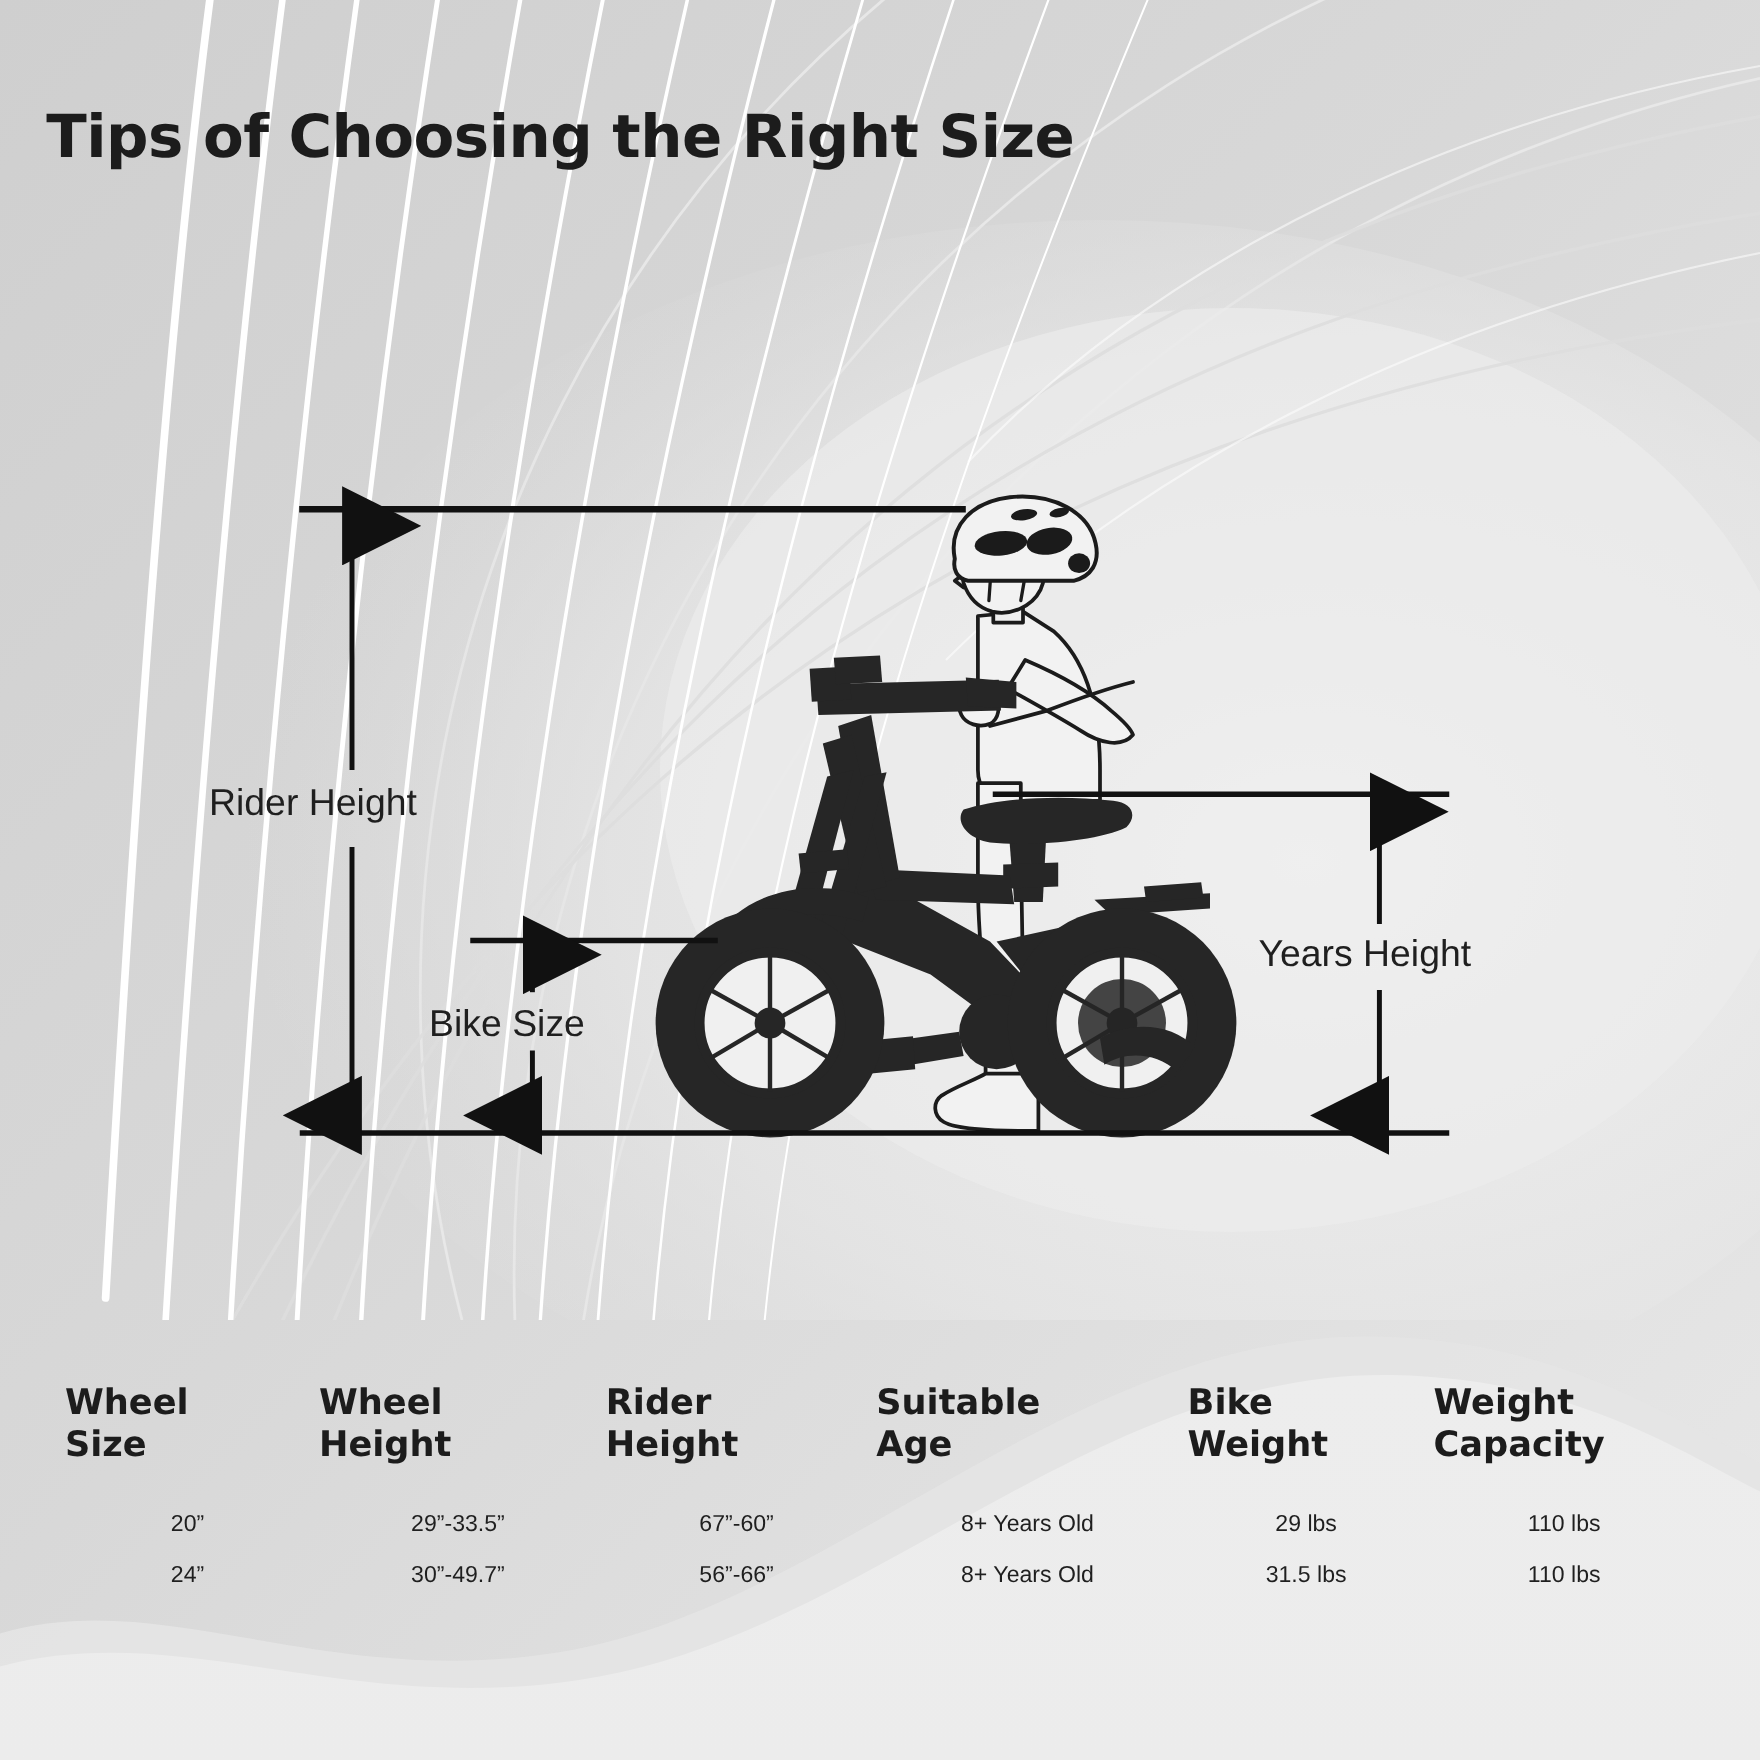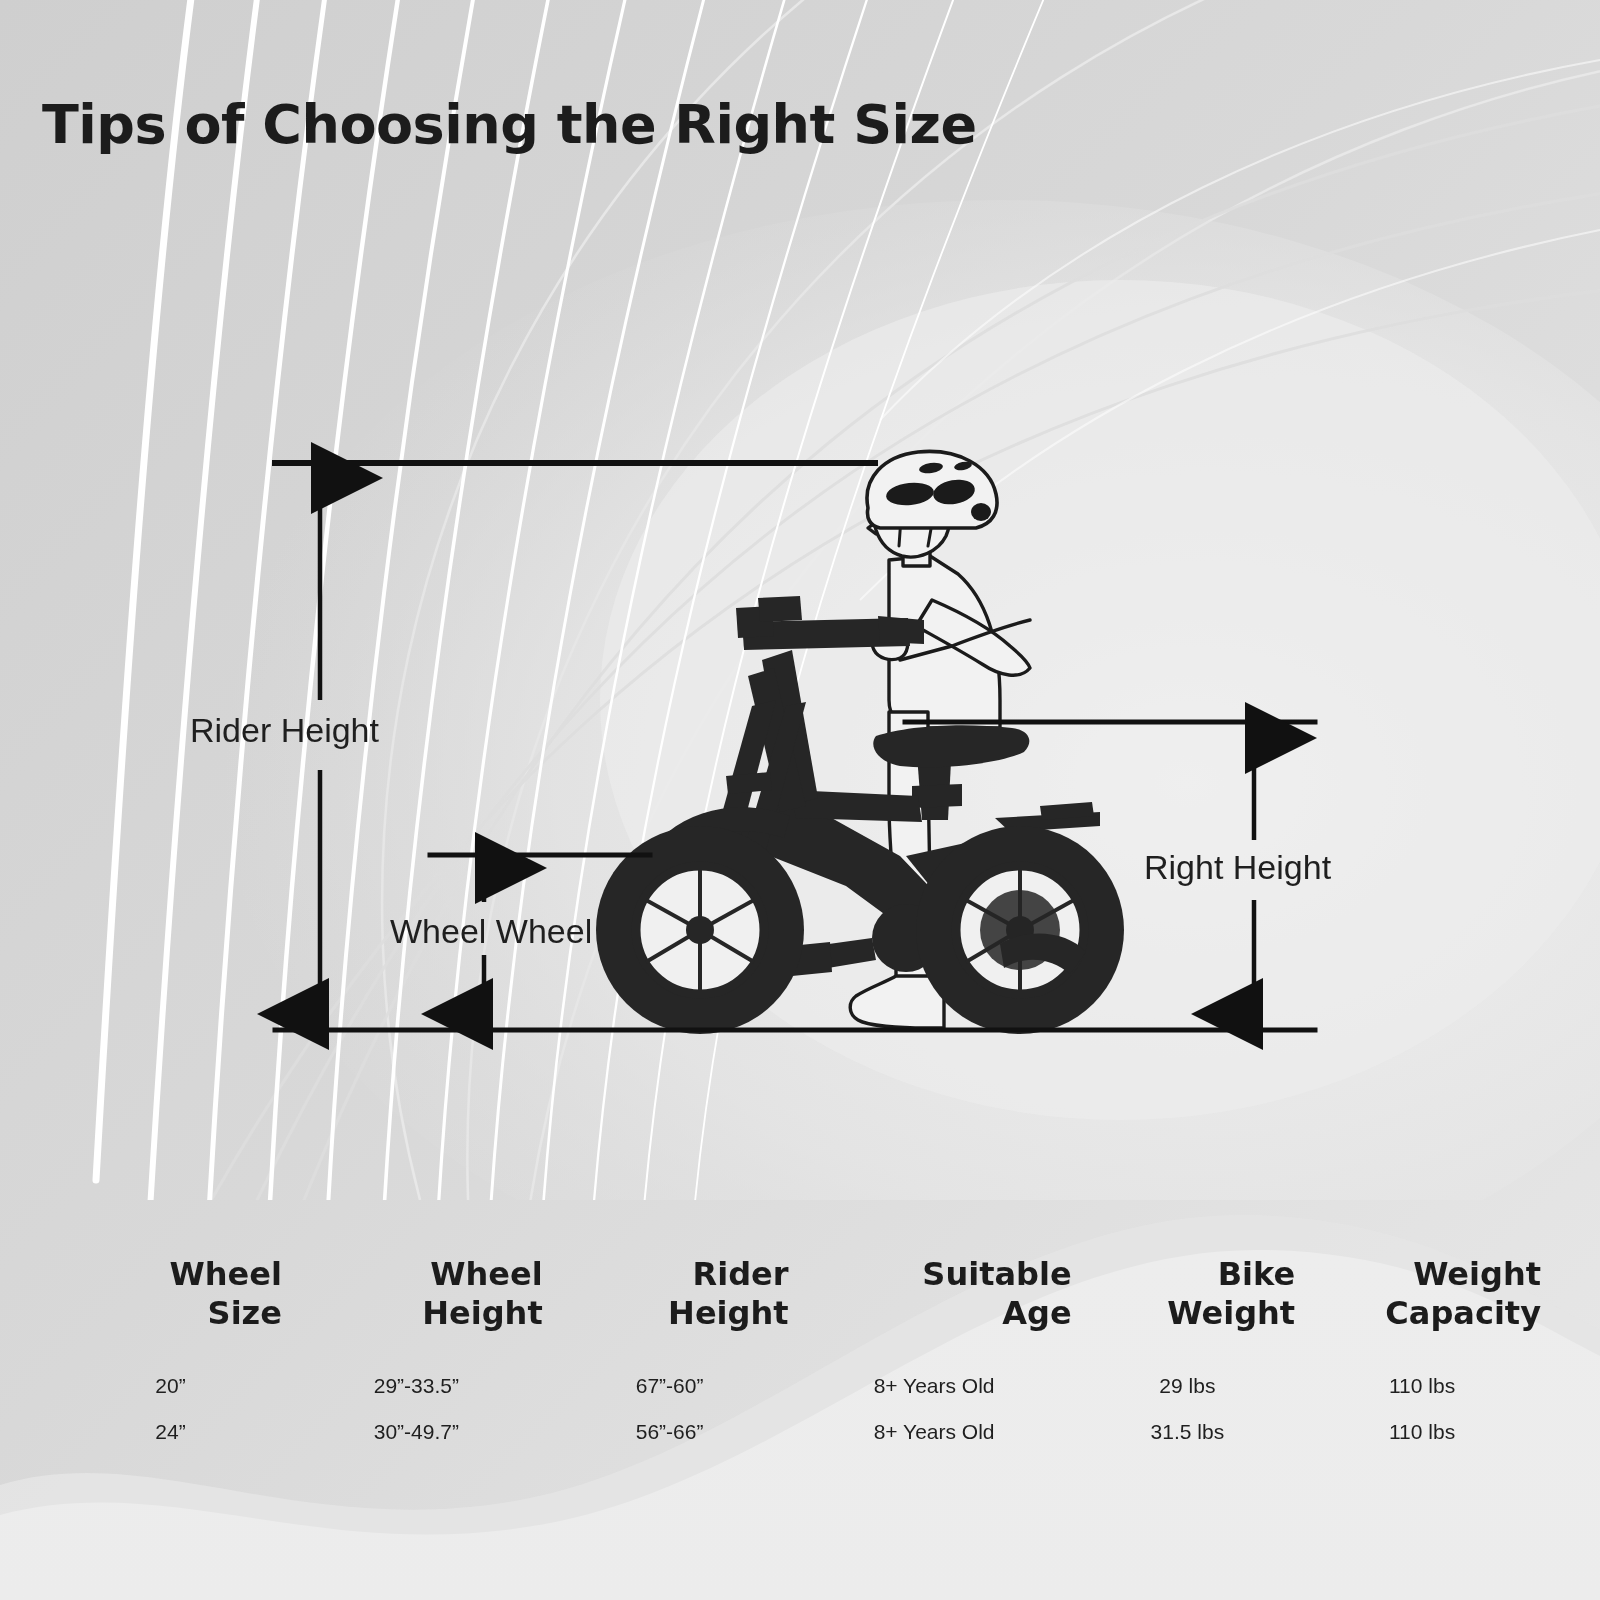--- a/index.html
+++ b/index.html
@@ -61,21 +61,21 @@
   table.spec{
     width:1490px;margin:0 auto;border-collapse:collapse;table-layout:fixed;
   }
   table.spec th{
     font-family:"DejaVu Sans", sans-serif;
     font-weight:bold;
     font-size:32px;
     color:#1c1c1c;
     padding:0 4px 30px 4px;
     line-height:1.22;
-    text-align:right;
+    text-align:left;
     vertical-align:top;
   }
   table.spec td{
     font-size:21px;
     color:#1f1f1f;
     padding:11px 4px;
     text-align:center;
     white-space:nowrap;
   }
   col.c0{width:15.5%}
@@ -309,22 +309,22 @@
 
         <line x1="484" y1="868" x2="484" y2="902" marker-start="url(#ah-up)"></line>
         <line x1="484" y1="955" x2="484" y2="1014" marker-end="url(#ah-dn)"></line>
 
         <line x1="1254" y1="738" x2="1254" y2="840" marker-start="url(#ah-up)"></line>
         <line x1="1254" y1="900" x2="1254" y2="1014" marker-end="url(#ah-dn)"></line>
       </g>
     </svg>
 
     <div class="dim-label" id="lbl-rider">Rider Height</div>
-    <div class="dim-label" id="lbl-wheel">Wheel Wheel</div>
-    <div class="dim-label" id="lbl-saddle">Right Height</div>
+    <div class="dim-label" id="lbl-wheel">Bike Size</div>
+    <div class="dim-label" id="lbl-saddle">Years Height</div>
   </div>
 
   <div class="table-wrap">
     <table class="spec">
       <colgroup>
         <col class="c0">
           <col class="c1">
           <col class="c2">
           <col class="c3">
           <col class="c4">

